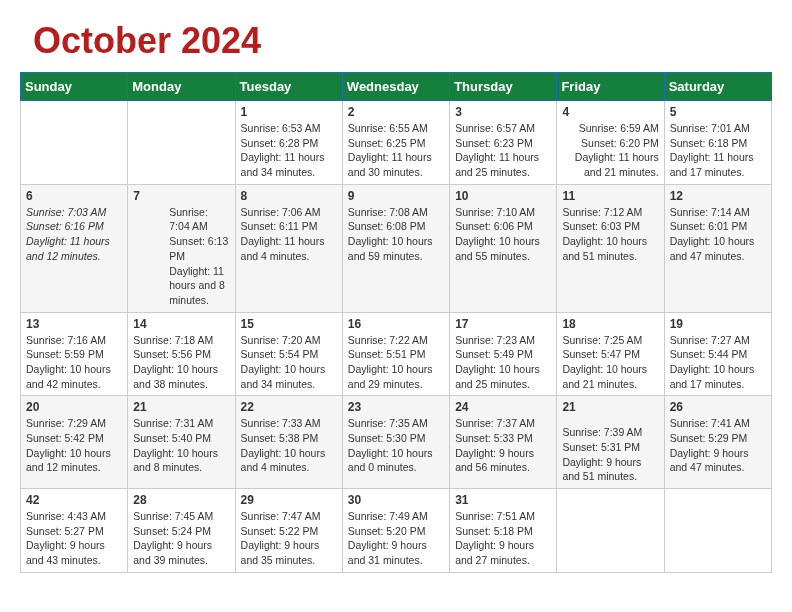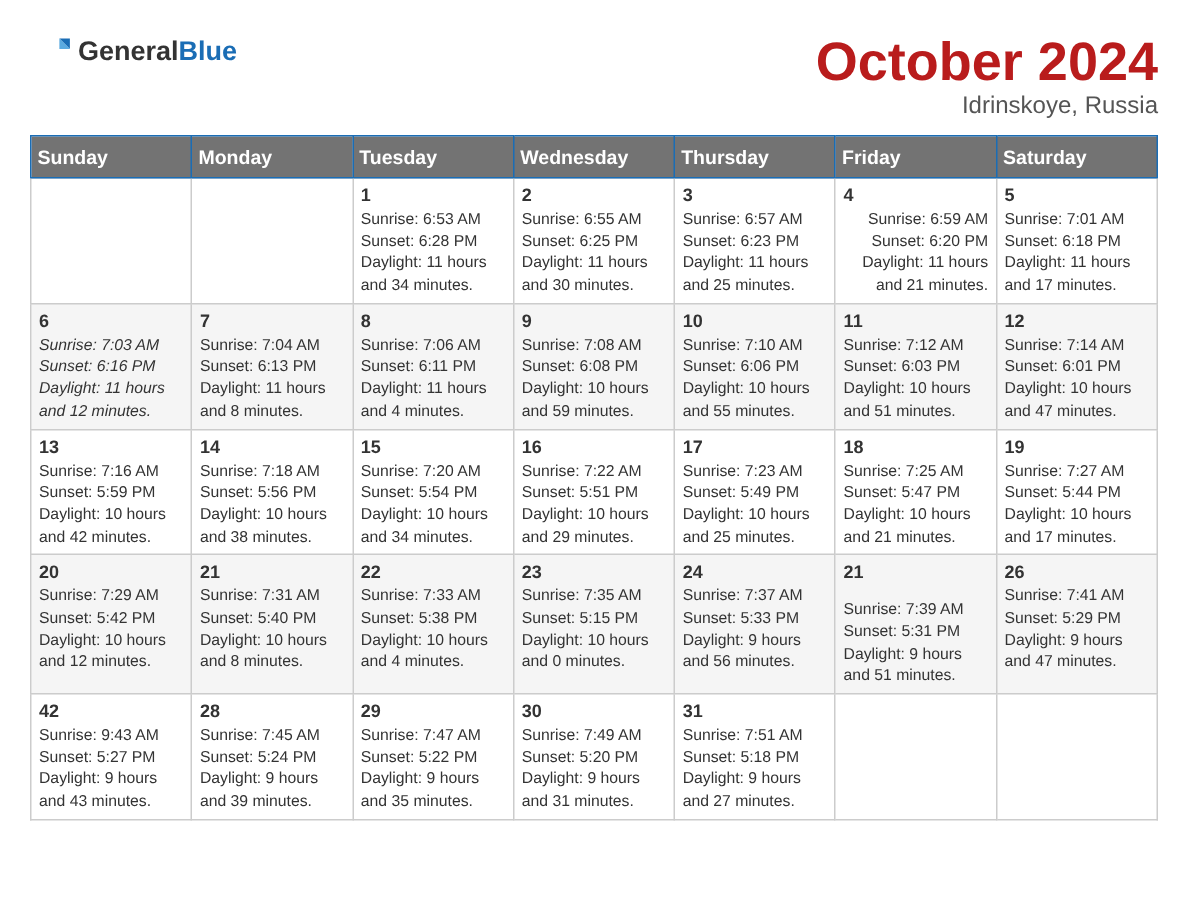--- a/index.html
+++ b/index.html
@@ -47,21 +47,21 @@
     .title-location {
       font-size: 16px;
       color: #555;
     }
     table {
       width: 100%;
       border-collapse: collapse;
       table-layout: fixed;
     }
     thead tr th {
-      background-color: #737373;
+      background-color: #15803d;
       color: #fff;
       font-size: 13px;
       font-weight: bold;
       padding: 6px 4px;
       text-align: left;
       border: 1px solid #1a6db5;
       margin-left: 19px;
     }
     tbody tr td {
       vertical-align: top;
@@ -88,32 +88,22 @@
       line-height: 1.4;
     }
     .empty-cell {
       background: #fff !important;
     }
   </style>
 </head>
 <body>
 
 <div class="header">
-  <div class="logo">
-    <svg class="logo-icon" viewBox="0 0 40 40" xmlns="http://www.w3.org/2000/svg">
-      <polygon points="28,8 38,18 38,8" fill="#1a6db5"></polygon>
-      <polygon points="28,8 38,18 28,18" fill="#5aaae0"></polygon>
-    </svg>
-    <div>
-      <span class="logo-text-general">General</span><span class="logo-text-blue">Blue</span>
-    </div>
-  </div>
   <div class="title-block">
     <div class="title-month">October 2024</div>
-    <div class="title-location">Idrinskoye, Russia</div>
   </div>
 </div>
 
 <table>
   <thead>
     <tr>
     <th>Sunday</th>
         <th>Monday</th>
         <th>Tuesday</th>
         <th>Wednesday</th>
@@ -159,21 +149,21 @@
       </tr>
       <tr>
         <td>
           <span class="day-number">6</span>
           <div class="cell-content" style="white-space: pre-line; font-style: italic;">Sunrise: 7:03 AM
 Sunset: 6:16 PM
 Daylight: 11 hours and 12 minutes.</div>
         </td>
         <td>
           <span class="day-number">7</span>
-          <div class="cell-content" style="white-space: pre-line;">Sunrise: 7:04 AM
+          <div class="cell-content" style="white-space: pre-line; margin-left: 36px;">Sunrise: 7:04 AM
 Sunset: 6:13 PM
 Daylight: 11 hours and 8 minutes.</div>
         </td>
         <td>
           <span class="day-number">8</span>
           <div class="cell-content" style="white-space: pre-line;">Sunrise: 7:06 AM
 Sunset: 6:11 PM
 Daylight: 11 hours and 4 minutes.</div>
         </td>
         <td>
@@ -260,21 +250,21 @@
         </td>
         <td>
           <span class="day-number">22</span>
           <div class="cell-content" style="white-space: pre-line;">Sunrise: 7:33 AM
 Sunset: 5:38 PM
 Daylight: 10 hours and 4 minutes.</div>
         </td>
         <td>
           <span class="day-number">23</span>
           <div class="cell-content" style="white-space: pre-line;">Sunrise: 7:35 AM
-Sunset: 5:15 PM
+Sunset: 5:30 PM
 Daylight: 10 hours and 0 minutes.</div>
         </td>
         <td>
           <span class="day-number">24</span>
           <div class="cell-content" style="white-space: pre-line;">Sunrise: 7:37 AM
 Sunset: 5:33 PM
 Daylight: 9 hours and 56 minutes.</div>
         </td>
         <td>
           <span class="day-number">21</span>
@@ -285,21 +275,21 @@
         <td>
           <span class="day-number">26</span>
           <div class="cell-content" style="white-space: pre-line;">Sunrise: 7:41 AM
 Sunset: 5:29 PM
 Daylight: 9 hours and 47 minutes.</div>
         </td>
       </tr>
       <tr>
         <td>
           <span class="day-number">42</span>
-          <div class="cell-content" style="white-space: pre-line;">Sunrise: 9:43 AM
+          <div class="cell-content" style="white-space: pre-line;">Sunrise: 4:43 AM
 Sunset: 5:27 PM
 Daylight: 9 hours and 43 minutes.</div>
         </td>
         <td>
           <span class="day-number">28</span>
           <div class="cell-content" style="white-space: pre-line;">Sunrise: 7:45 AM
 Sunset: 5:24 PM
 Daylight: 9 hours and 39 minutes.</div>
         </td>
         <td>

